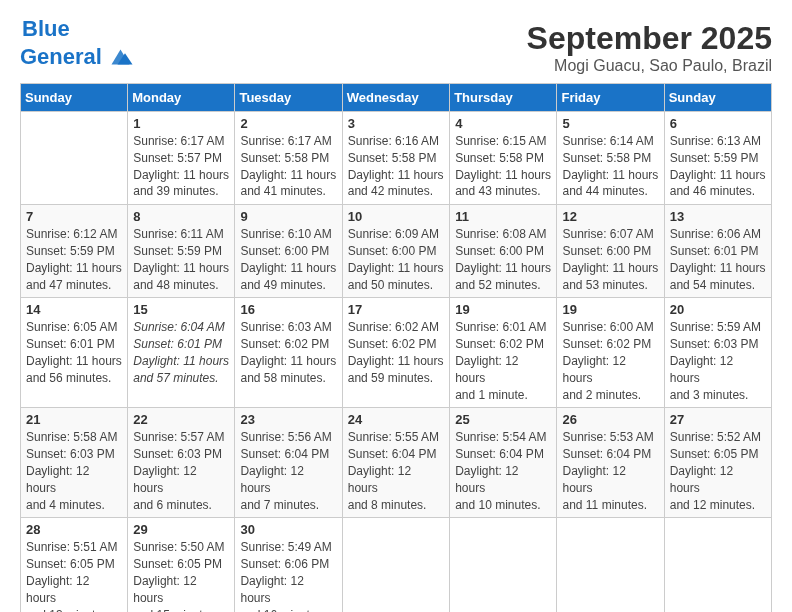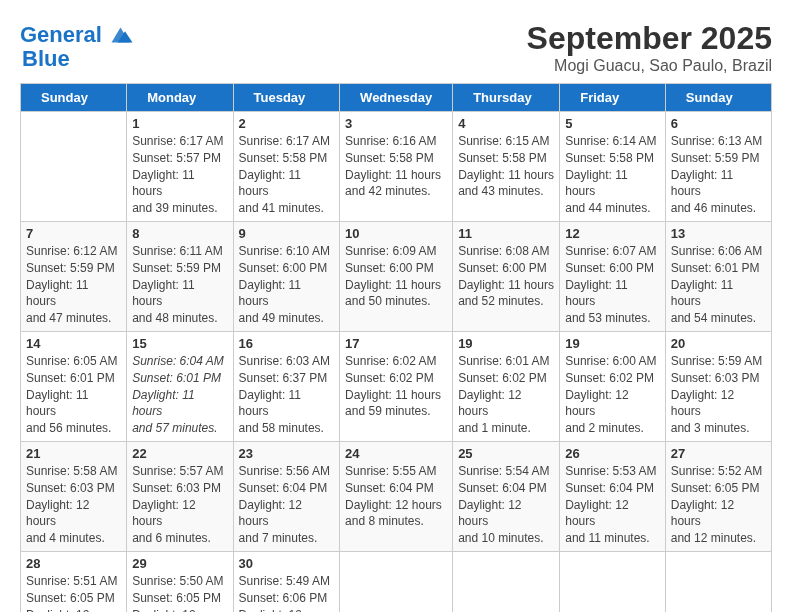--- a/index.html
+++ b/index.html
@@ -47,21 +47,21 @@
       color: #555;
     }
     table {
       width: 100%;
       border-collapse: collapse;
       font-size: 11px;
     }
     thead tr th {
       background-color: #1a73c7;
       color: #fff;
-      padding: 6px 20px;
+      padding: 6px 4px;
       text-align: left;
       font-size: 13px;
       font-weight: bold;
       border: 1px solid #ccc;
       margin-top: 32px;
     }
     tbody tr td {
       border: 1px solid #ccc;
       padding: 4px 5px;
       vertical-align: top;
@@ -84,28 +84,28 @@
       line-height: 1.4;
     }
     .empty { background: #fff; }
   </style>
 </head>
 <body>
 
 <div class="header">
   <div class="logo">
     <div>
+      <div style="font-size:22px;font-weight:bold;color:#1a73c7;margin-top:-4px;margin-left:2px;">Blue</div>
       <div style="display:flex;align-items:center;">
         <span class="logo-text"><span>General</span></span>
         <svg class="logo-icon" viewBox="0 0 40 30">
           <polygon points="10,25 22,5 34,25" fill="#1a73c7" opacity="0.85"></polygon>
           <polygon points="18,25 28,10 38,25" fill="#1a73c7"></polygon>
         </svg>
       </div>
-      <div style="font-size:22px;font-weight:bold;color:#1a73c7;margin-top:-4px;margin-left:2px;">Blue</div>
     </div>
   </div>
   <div class="title-block">
     <div class="month-title">September 2025</div>
     <div class="subtitle">Mogi Guacu, Sao Paulo, Brazil</div>
   </div>
 </div>
 
 <table>
   <thead>
@@ -227,21 +227,21 @@
         <td>
           <span class="day-num">15</span>
           <div class="day-info" style="white-space: pre-line; font-style: italic;">Sunrise: 6:04 AM
 Sunset: 6:01 PM
 Daylight: 11 hours
 and 57 minutes.</div>
         </td>
         <td>
           <span class="day-num">16</span>
           <div class="day-info" style="white-space: pre-line;">Sunrise: 6:03 AM
-Sunset: 6:37 PM
+Sunset: 6:02 PM
 Daylight: 11 hours
 and 58 minutes.</div>
         </td>
         <td>
           <span class="day-num">17</span>
           <div class="day-info" style="white-space: pre-line;">Sunrise: 6:02 AM
 Sunset: 6:02 PM
 Daylight: 11 hours
 and 59 minutes.</div>
         </td>

